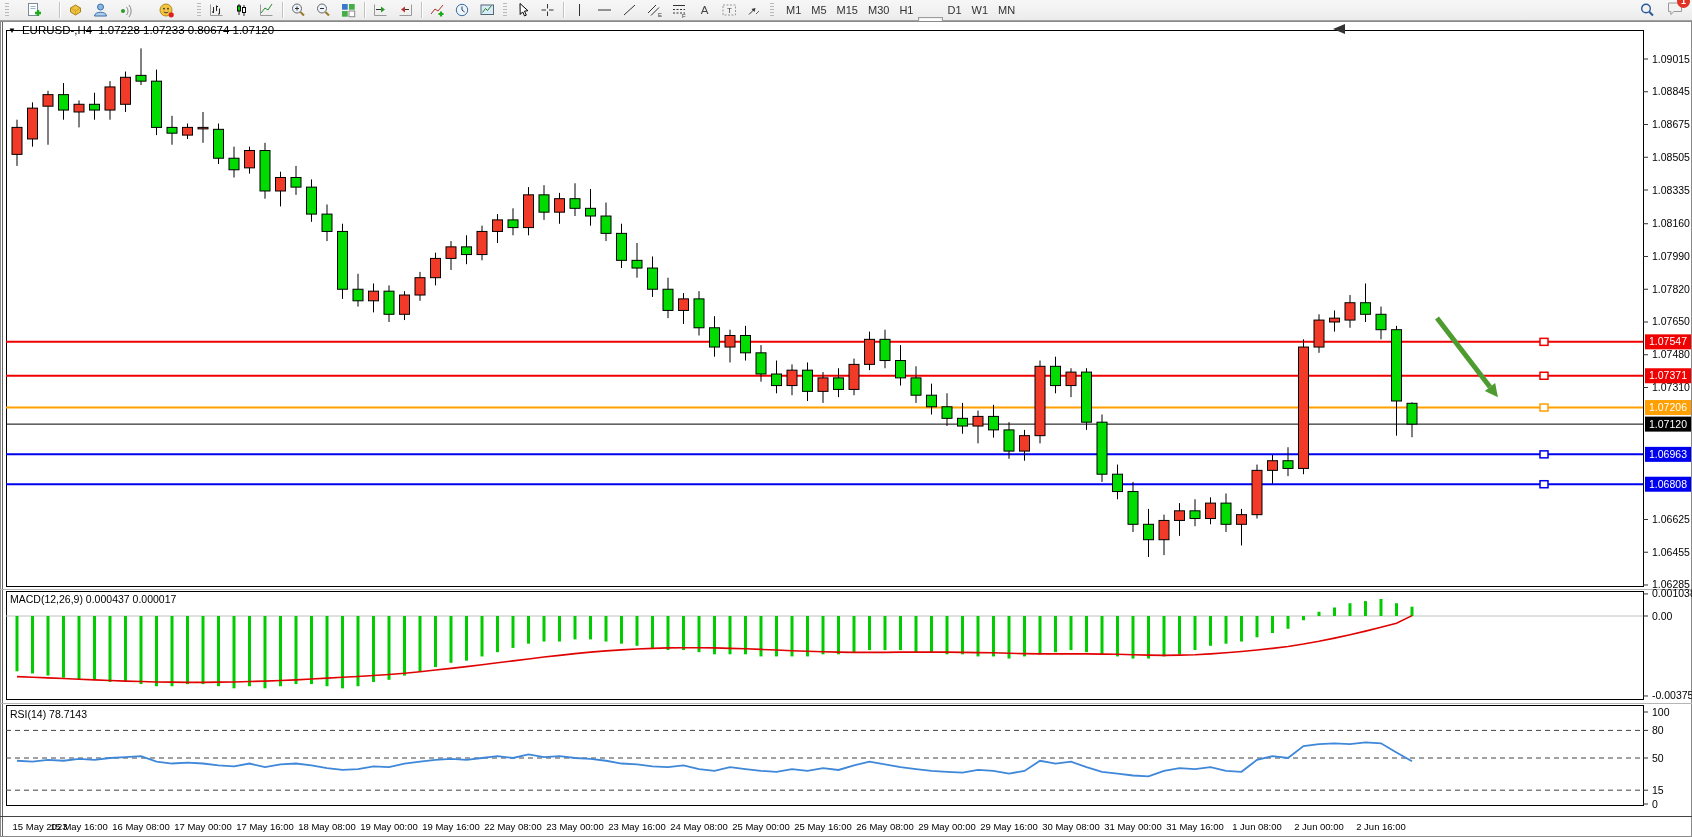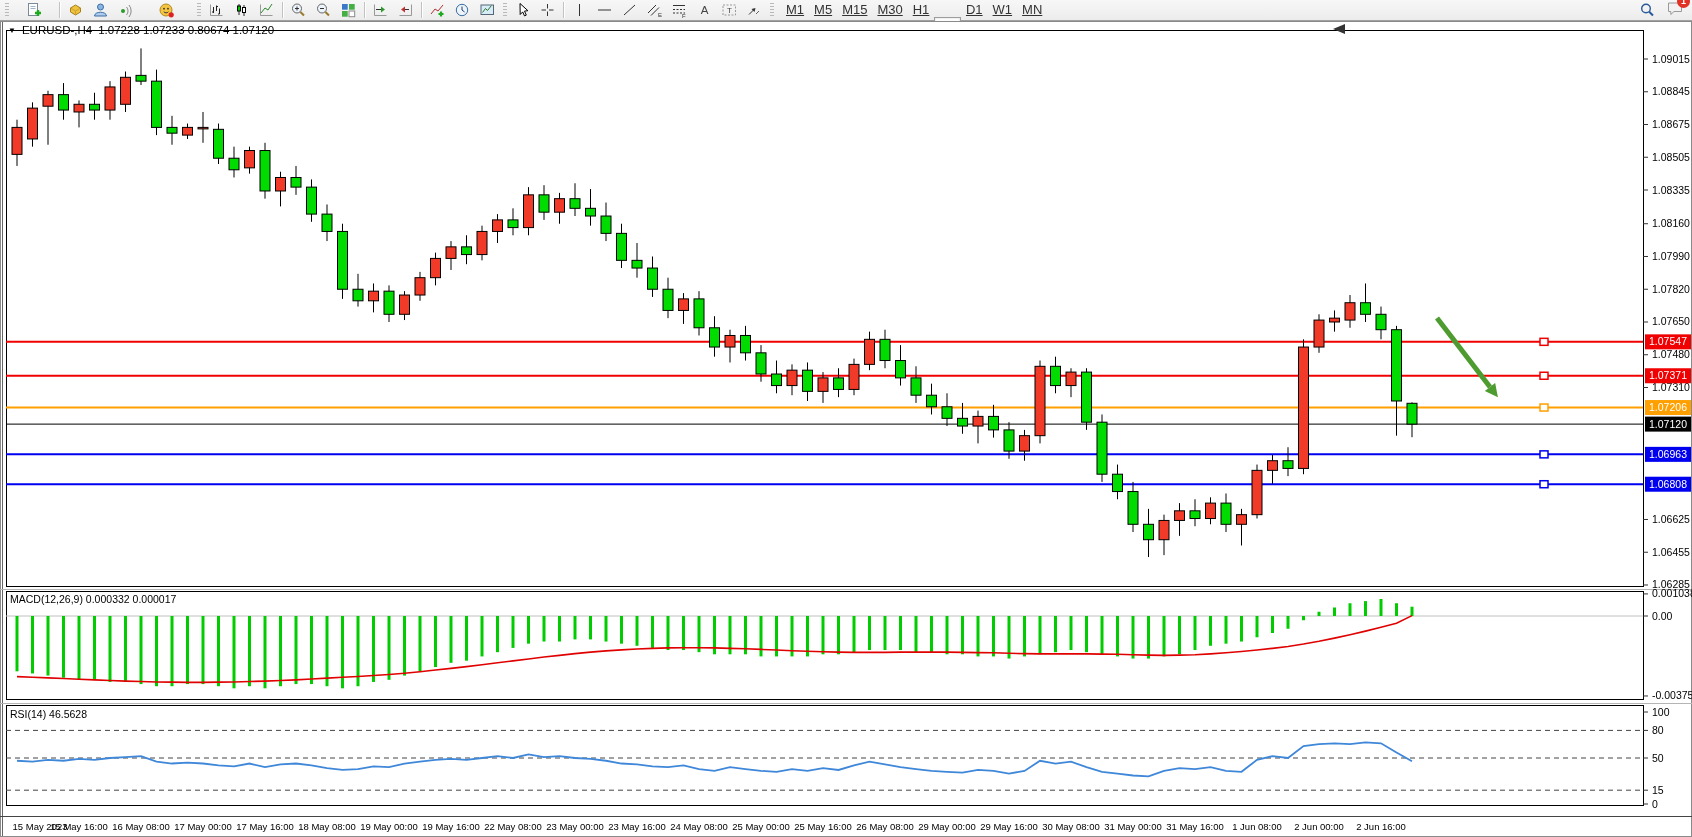--- a/index.html
+++ b/index.html
@@ -11,22 +11,22 @@
     background:linear-gradient(#f7f7f7,#ececec); border-bottom:1px solid #a0a0a0;
     display:flex; align-items:center; padding:0 2px; }
   .grip { width:4px; height:14px; margin:0 3px;
     background:repeating-linear-gradient(#b9b9b9 0 1px, transparent 1px 3px); }
   .sep { width:1px; height:16px; background:#c2c2c2; margin:0 3px; box-shadow:1px 0 0 #fff; }
   .tbtn { display:flex; align-items:center; gap:8px; height:19px; padding:0 3px;
     background:transparent; border:1px solid transparent; font-size:12px; color:#222; cursor:default;flex-direction:column; }
   .tbtn svg { display:block; }
   .caret { font-size:8px; color:#444; margin-left:1px; }
   .tf-group { display:flex; align-items:center; margin-left:4px; }
-  .tf { min-width:24px; height:18px; padding:0 4px; font-size:13px; color:#333;
-    background:transparent; border:1px solid transparent; text-align:left; line-height:16px;text-decoration:underline; }
+  .tf { min-width:24px; height:18px; padding:0 4px; font-size:11px; color:#333;
+    background:transparent; border:1px solid transparent; text-align:left; line-height:16px; }
   .tf.active { background:#fdfdfd; border:1px solid #9d9d9d; box-shadow:inset 0 0 2px #cfcfcf;margin-top:31px; }
   .tb-right { margin-left:auto; display:flex; align-items:center; gap:6px; padding-right:6px; }
   .chat-wrap { position:relative; }
   .badge { position:absolute; top:-5px; right:-6px; width:13px; height:13px; border-radius:50%;
     background:#e23125; color:#fff; font-size:9px; font-weight:bold; text-align:center; line-height:13px; }
 
   
   .chart-window { position:absolute; top:21px; left:0; width:1692px; height:816px; background:#fff; }
   #chart-svg { position:absolute; top:0; left:0; }
   .chart-header { position:absolute; top:3px; left:8px; font-size:11.5px; color:#000;
@@ -695,16 +695,16 @@
         <text x="1195" y="809" text-anchor="middle" font-size="9.5" fill="#000">31 May 16:00</text>
         <text x="1257" y="809" text-anchor="middle" font-size="9.5" fill="#000">1 Jun 08:00</text>
         <text x="1319" y="809" text-anchor="middle" font-size="9.5" fill="#000">2 Jun 00:00</text>
         <text x="1381" y="809" text-anchor="middle" font-size="9.5" fill="#000">2 Jun 16:00</text>
       </svg>
     <div class="chart-header">
       <span class="arr">▼</span>
       <span>EURUSD-,H4</span>
       <span>1.07228 1.07233 0.80674 1.07120</span>
     </div>
-    <div class="ind-label" id="macd-label">MACD(12,26,9) 0.000332 0.000017</div>
-    <div class="ind-label" id="rsi-label">RSI(14) 46.5628</div>
+    <div class="ind-label" id="macd-label">MACD(12,26,9) 0.000437 0.000017</div>
+    <div class="ind-label" id="rsi-label">RSI(14) 78.7143</div>
   </div>
 </div>
 
 </body></html>

